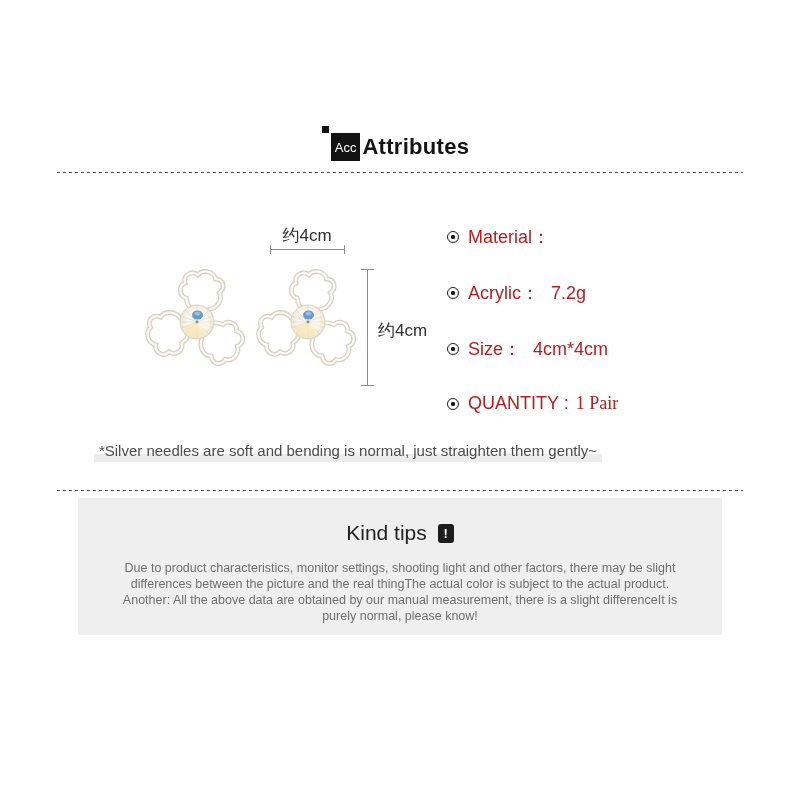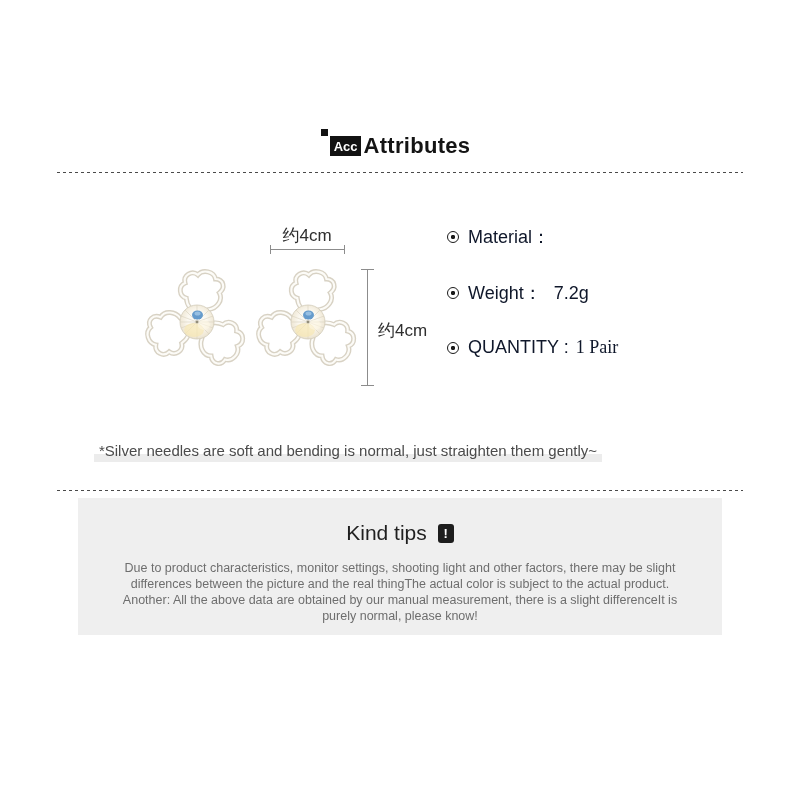--- a/index.html
+++ b/index.html
@@ -4,21 +4,21 @@
 <style>
   html,body{margin:0;padding:0;background:#ffffff;}
   body{font-family:"Liberation Sans","DejaVu Sans",sans-serif;}
   .page{position:relative;width:800px;height:800px;margin:0 auto;background:#ffffff;overflow:hidden;}
 
   
   .hdr{position:absolute;top:133px;left:0;width:800px;display:flex;justify-content:center;align-items:center;}
   .badge-wrap{position:relative;display:inline-block;}
   .sq{position:absolute;left:-9px;top:-7px;width:7px;height:7px;background:#121212;}
   .badge{display:inline-flex;align-items:center;justify-content:center;background:#121212;color:#ffffff;
-         font-size:13px;height:20px;padding:0 4px;line-height:1;font-weight:bold;}
+         font-size:13px;height:28px;padding:0 4px;line-height:1;}
   .title{font-size:22px;font-weight:600;color:#141414;margin-left:2px;letter-spacing:0.3px;}
 
   
   .dash{position:absolute;left:57px;width:686px;height:1px;
         background:repeating-linear-gradient(90deg,#4a4a4a 0 3px,transparent 3px 6px);}
   .dash-top{top:172px;}
   .dash-bottom{top:490px;}
 
   
   .figure-svg{position:absolute;left:130px;top:252px;}
@@ -30,21 +30,21 @@
   .dim-h-tick-r{left:344px;top:245px;width:1px;height:9px;}
   .dim-v-line{left:367px;top:269px;width:1px;height:117px;}
   .dim-v-tick-t{left:361px;top:269px;width:13px;height:1px;}
   .dim-v-tick-b{left:361px;top:385px;width:13px;height:1px;}
   .dim-top-label{position:absolute;left:263px;top:224px;width:88px;text-align:center;
                  font-size:17px;color:#2e2e2e;background:none;height:auto;}
   .dim-side-label{position:absolute;left:378px;top:319px;font-size:17px;color:#2e2e2e;background:none;height:auto;}
 
   
   .attrs{position:absolute;left:447px;top:225px;}
-  .attr-row{display:flex;align-items:center;margin-bottom:32px;font-size:18px;color:#0f172a;}
+  .attr-row{display:flex;align-items:center;margin-bottom:32px;font-size:18px;color:#b91c1c;}
   .attr-row:last-child{margin-bottom:0;}
   .attr-bullet{width:10px;height:10px;border:1.6px solid #1b1b1b;border-radius:50%;flex:none;margin-right:9px;
                background:radial-gradient(circle,#1b1b1b 0 1.9px,transparent 2.4px);}
   .attr-value{margin-left:12px;}
   .attr-row.q .attr-value{margin-left:7px;font-family:Liberation Serif, serif;}
 
   
   .note{position:absolute;top:442px;left:4px;width:688px;text-align:center;font-size:15px;color:#4b4b4b;}
   .note .hl{background:linear-gradient(180deg,transparent 62%,#ececec 62%);padding:0 5px 3px;}
 
@@ -125,22 +125,27 @@
   <div class="dim dim-v-tick-b"></div>
   <div class="dim-side-label">约4cm</div>
 
   <div class="attrs">
     <div class="attr-row">
       <span class="attr-bullet"></span>
       <span class="attr-label">Material：</span>
     </div>
     <div class="attr-row">
       <span class="attr-bullet"></span>
-      <span class="attr-label">Weight：</span>
+      <span class="attr-label">Acrylic：</span>
       <span class="attr-value">7.2g</span>
+    </div>
+    <div class="attr-row">
+      <span class="attr-bullet"></span>
+      <span class="attr-label">Size：</span>
+      <span class="attr-value">4cm*4cm</span>
     </div>
     <div class="attr-row q">
       <span class="attr-bullet"></span>
       <span class="attr-label">QUANTITY :</span>
       <span class="attr-value">1 Pair</span>
     </div>
   </div>
 
   <div class="note">
     <span class="hl">*Silver needles are soft and bending is normal, just straighten them gently~</span>

